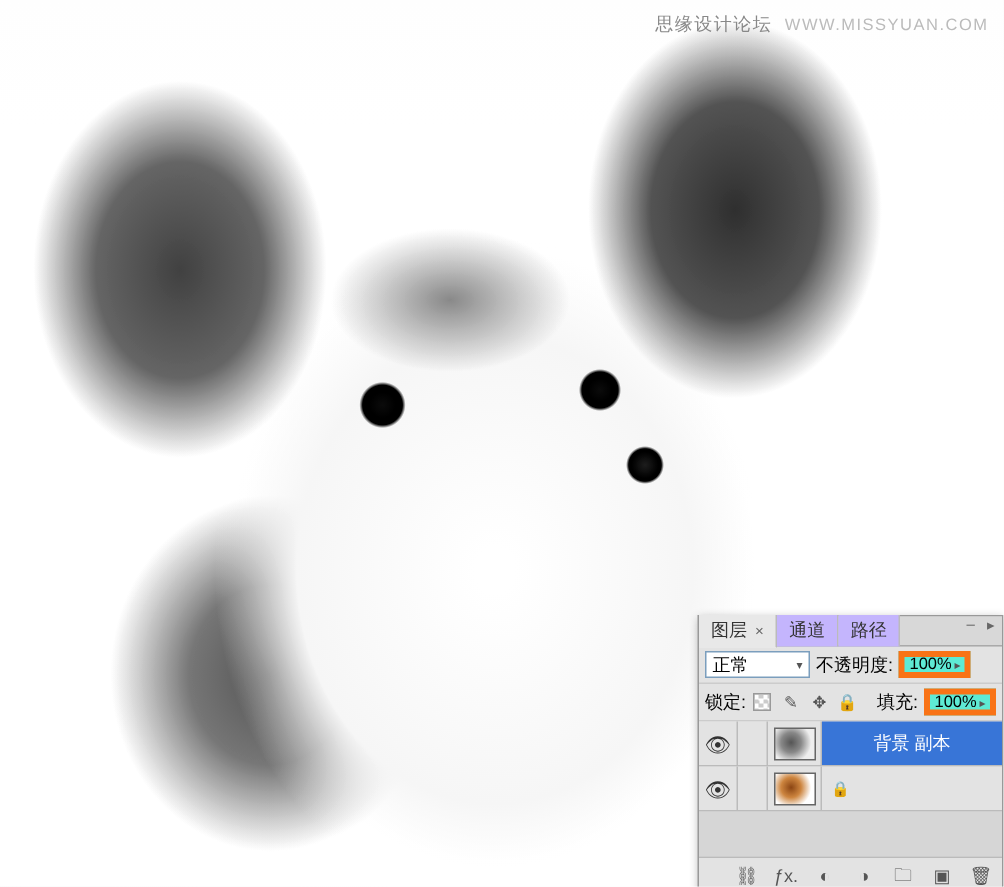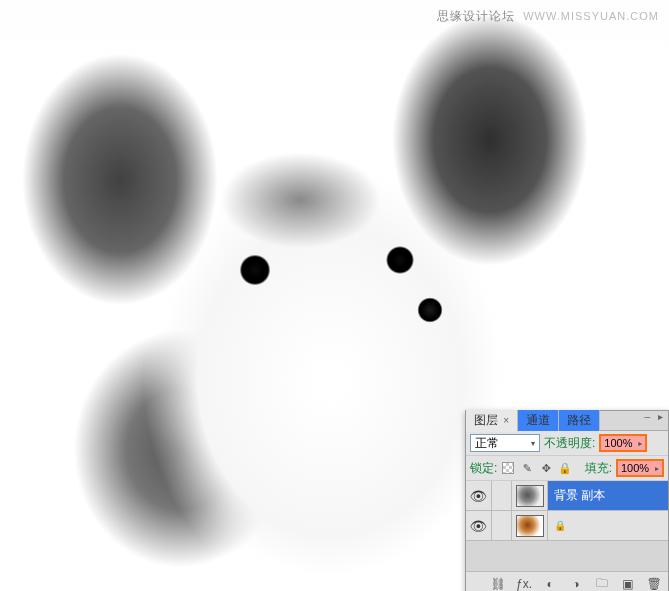--- a/index.html
+++ b/index.html
@@ -60,21 +60,21 @@
   border-bottom: 1px solid #aaa;
   height: 20px;
   position: relative;
 }
 .tab {
   padding: 2px 8px;
   font-size: 12px;
   color: #333;
   border-right: 1px solid #bbb;
   cursor: pointer;
-  background: #3b82f6;
+  background: #c4b5fd;
 }
 .tab.active {
   background: #e8e8e8;
   border-bottom: 1px solid #e8e8e8;
   margin-bottom: -1px;
 }
 .tab-close { font-size: 10px; margin-left: 2px; color: #666; }
 .panel-ctrl {
   position: absolute;
   right: 2px;
@@ -98,26 +98,26 @@
   display: inline-flex;
   align-items: center;
   background: #ffffff;
   border: 1px solid #7b9ebd;
   height: 18px;
   padding: 0 4px;
   font-size: 12px;
   min-width: 70px;
   justify-content: space-between;
 }
-.lbl { color: #15803d; font-size: 12px; }
+.lbl { color: #000000; font-size: 12px; }
 .pct-field {
   display: inline-flex;
   align-items: center;
-  background: #fca5a5;
-  border: 2px solid #f97316;
+  background: #5eead4;
+  border: 4px solid #f97316;
   height: 18px;
   padding: 0 3px;
   font-size: 11px;
   width: 48px;
   justify-content: space-between;
 }
 .arrow { font-size: 8px; color: #555; }
 
 .lock-row {
   display: flex;
@@ -193,21 +193,21 @@
 }
 .layer-name-cell {
   flex: 1;
   height: 100%;
   display: flex;
   align-items: center;
   padding: 0 6px;
   background: #e3e3e3;
   color: #333;
 }
-.layer-name-cell .name { flex: 1; }
+.layer-name-cell .name { flex: 1; text-align: center; }
 .lock-badge {
   width: 12px; height: 12px;
   font-size: 10px;
   color: #666;
 }
 .empty-rows { height: 30px; background: #d6d6d6; }
 
 .panel-footer {
   display: flex;
   align-items: center;

